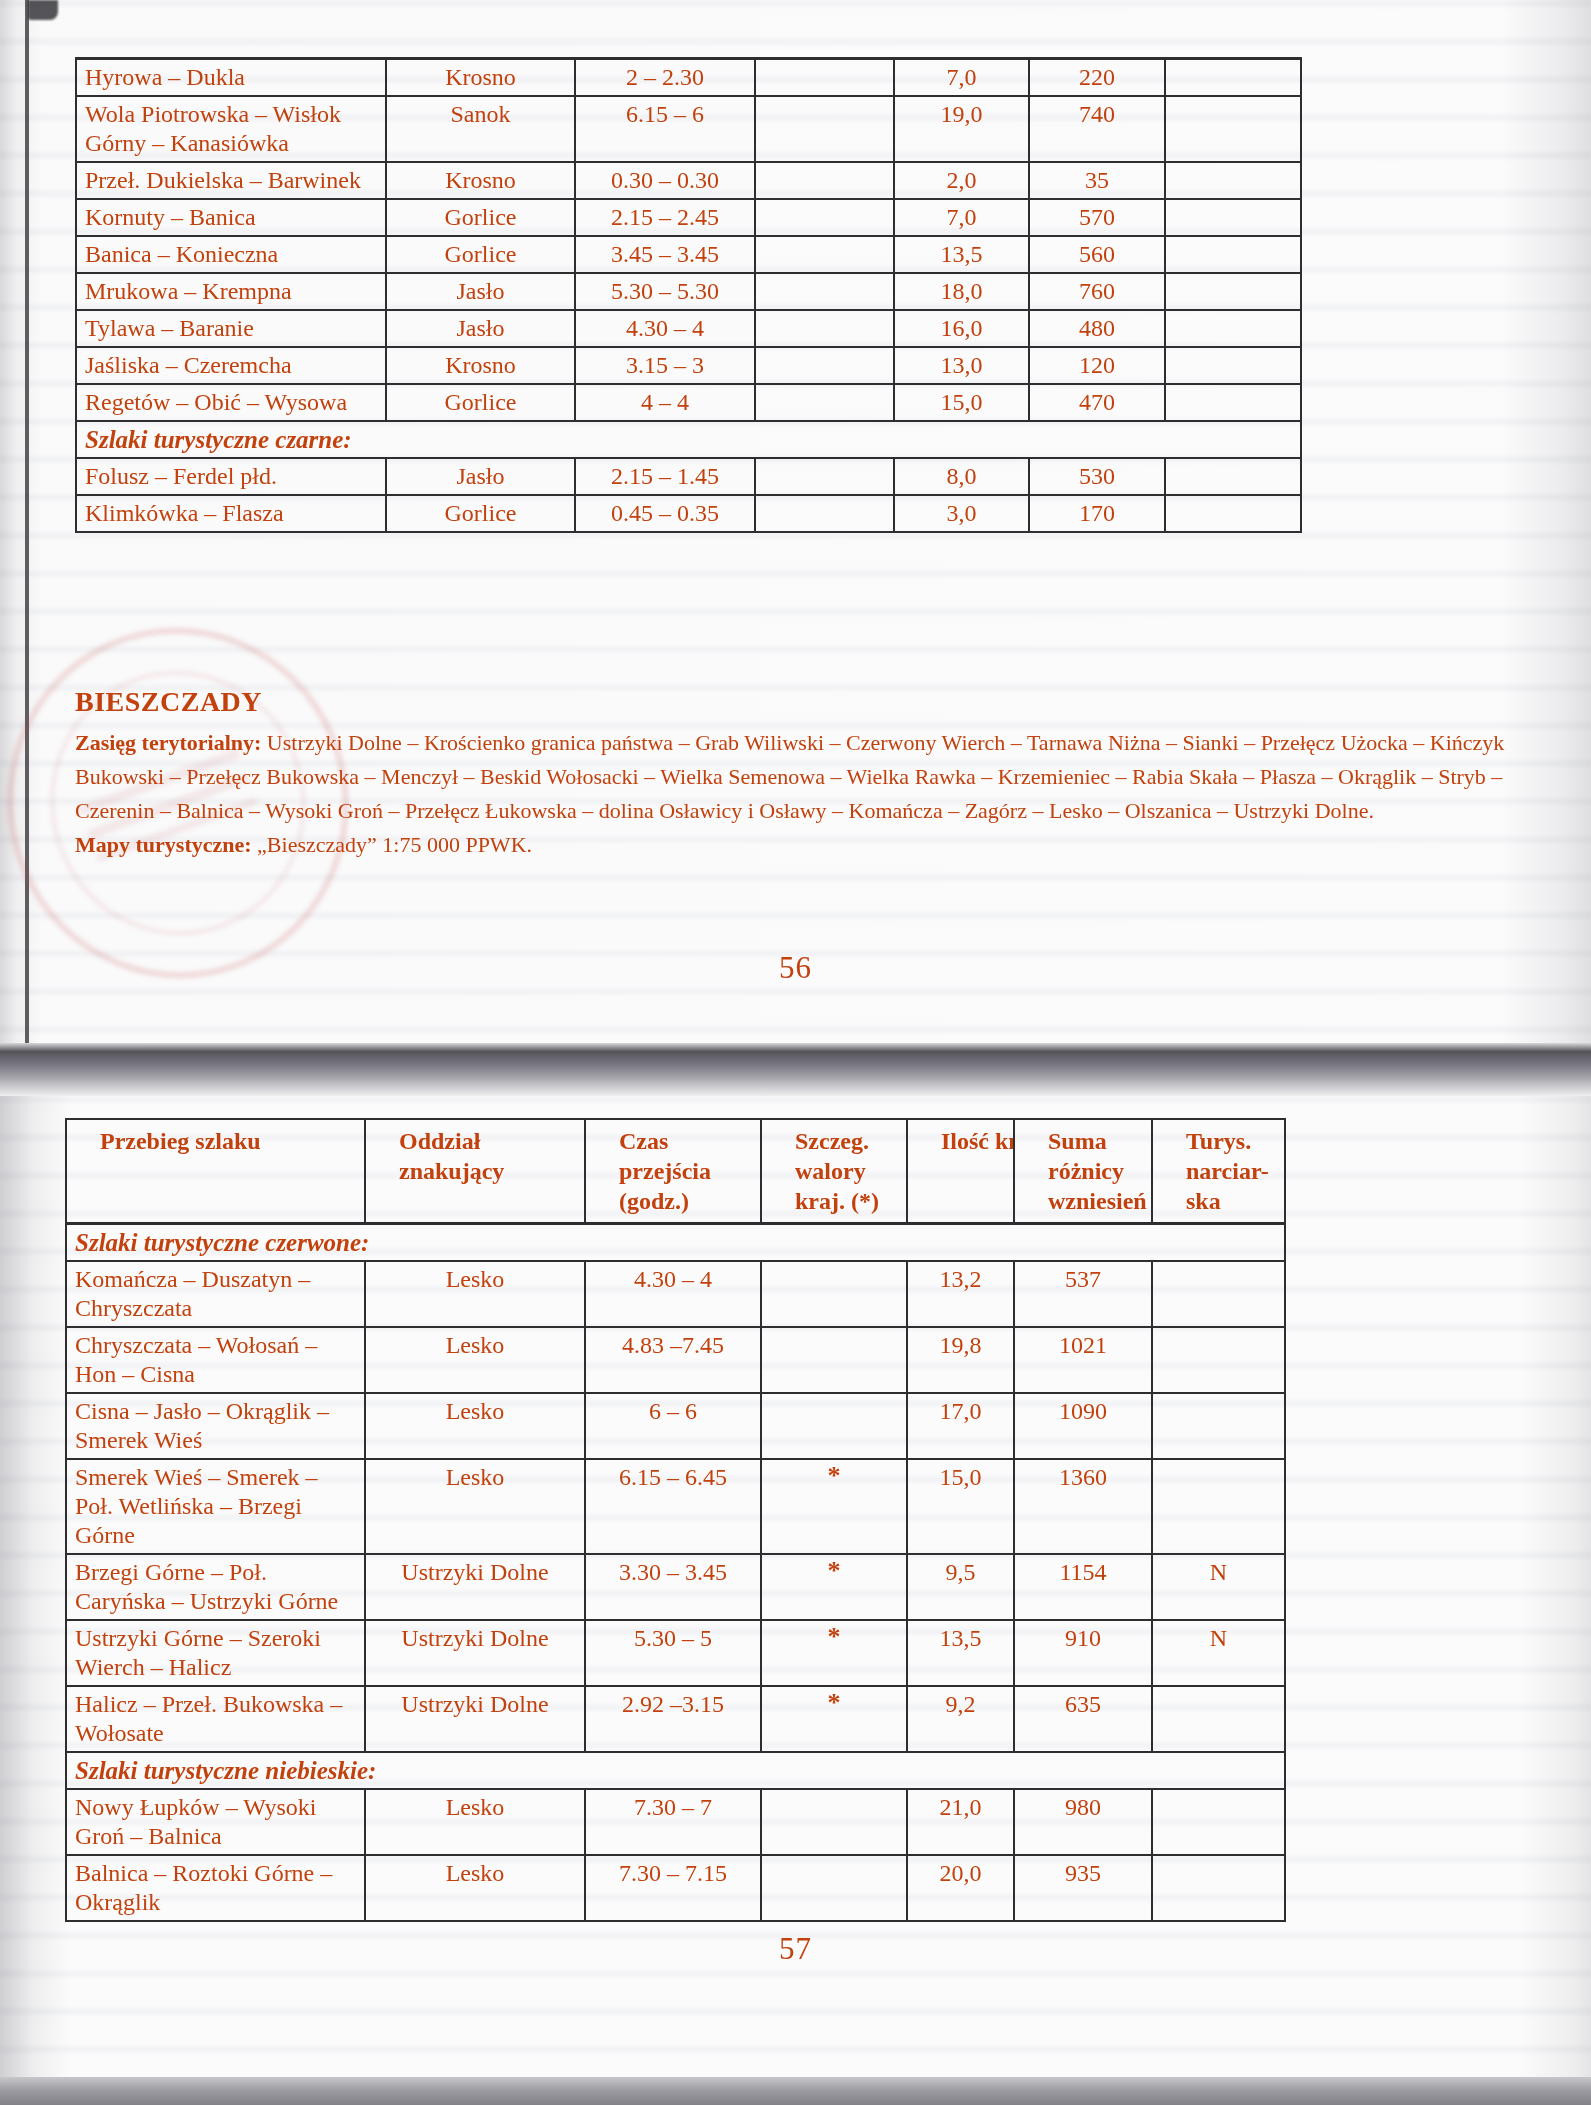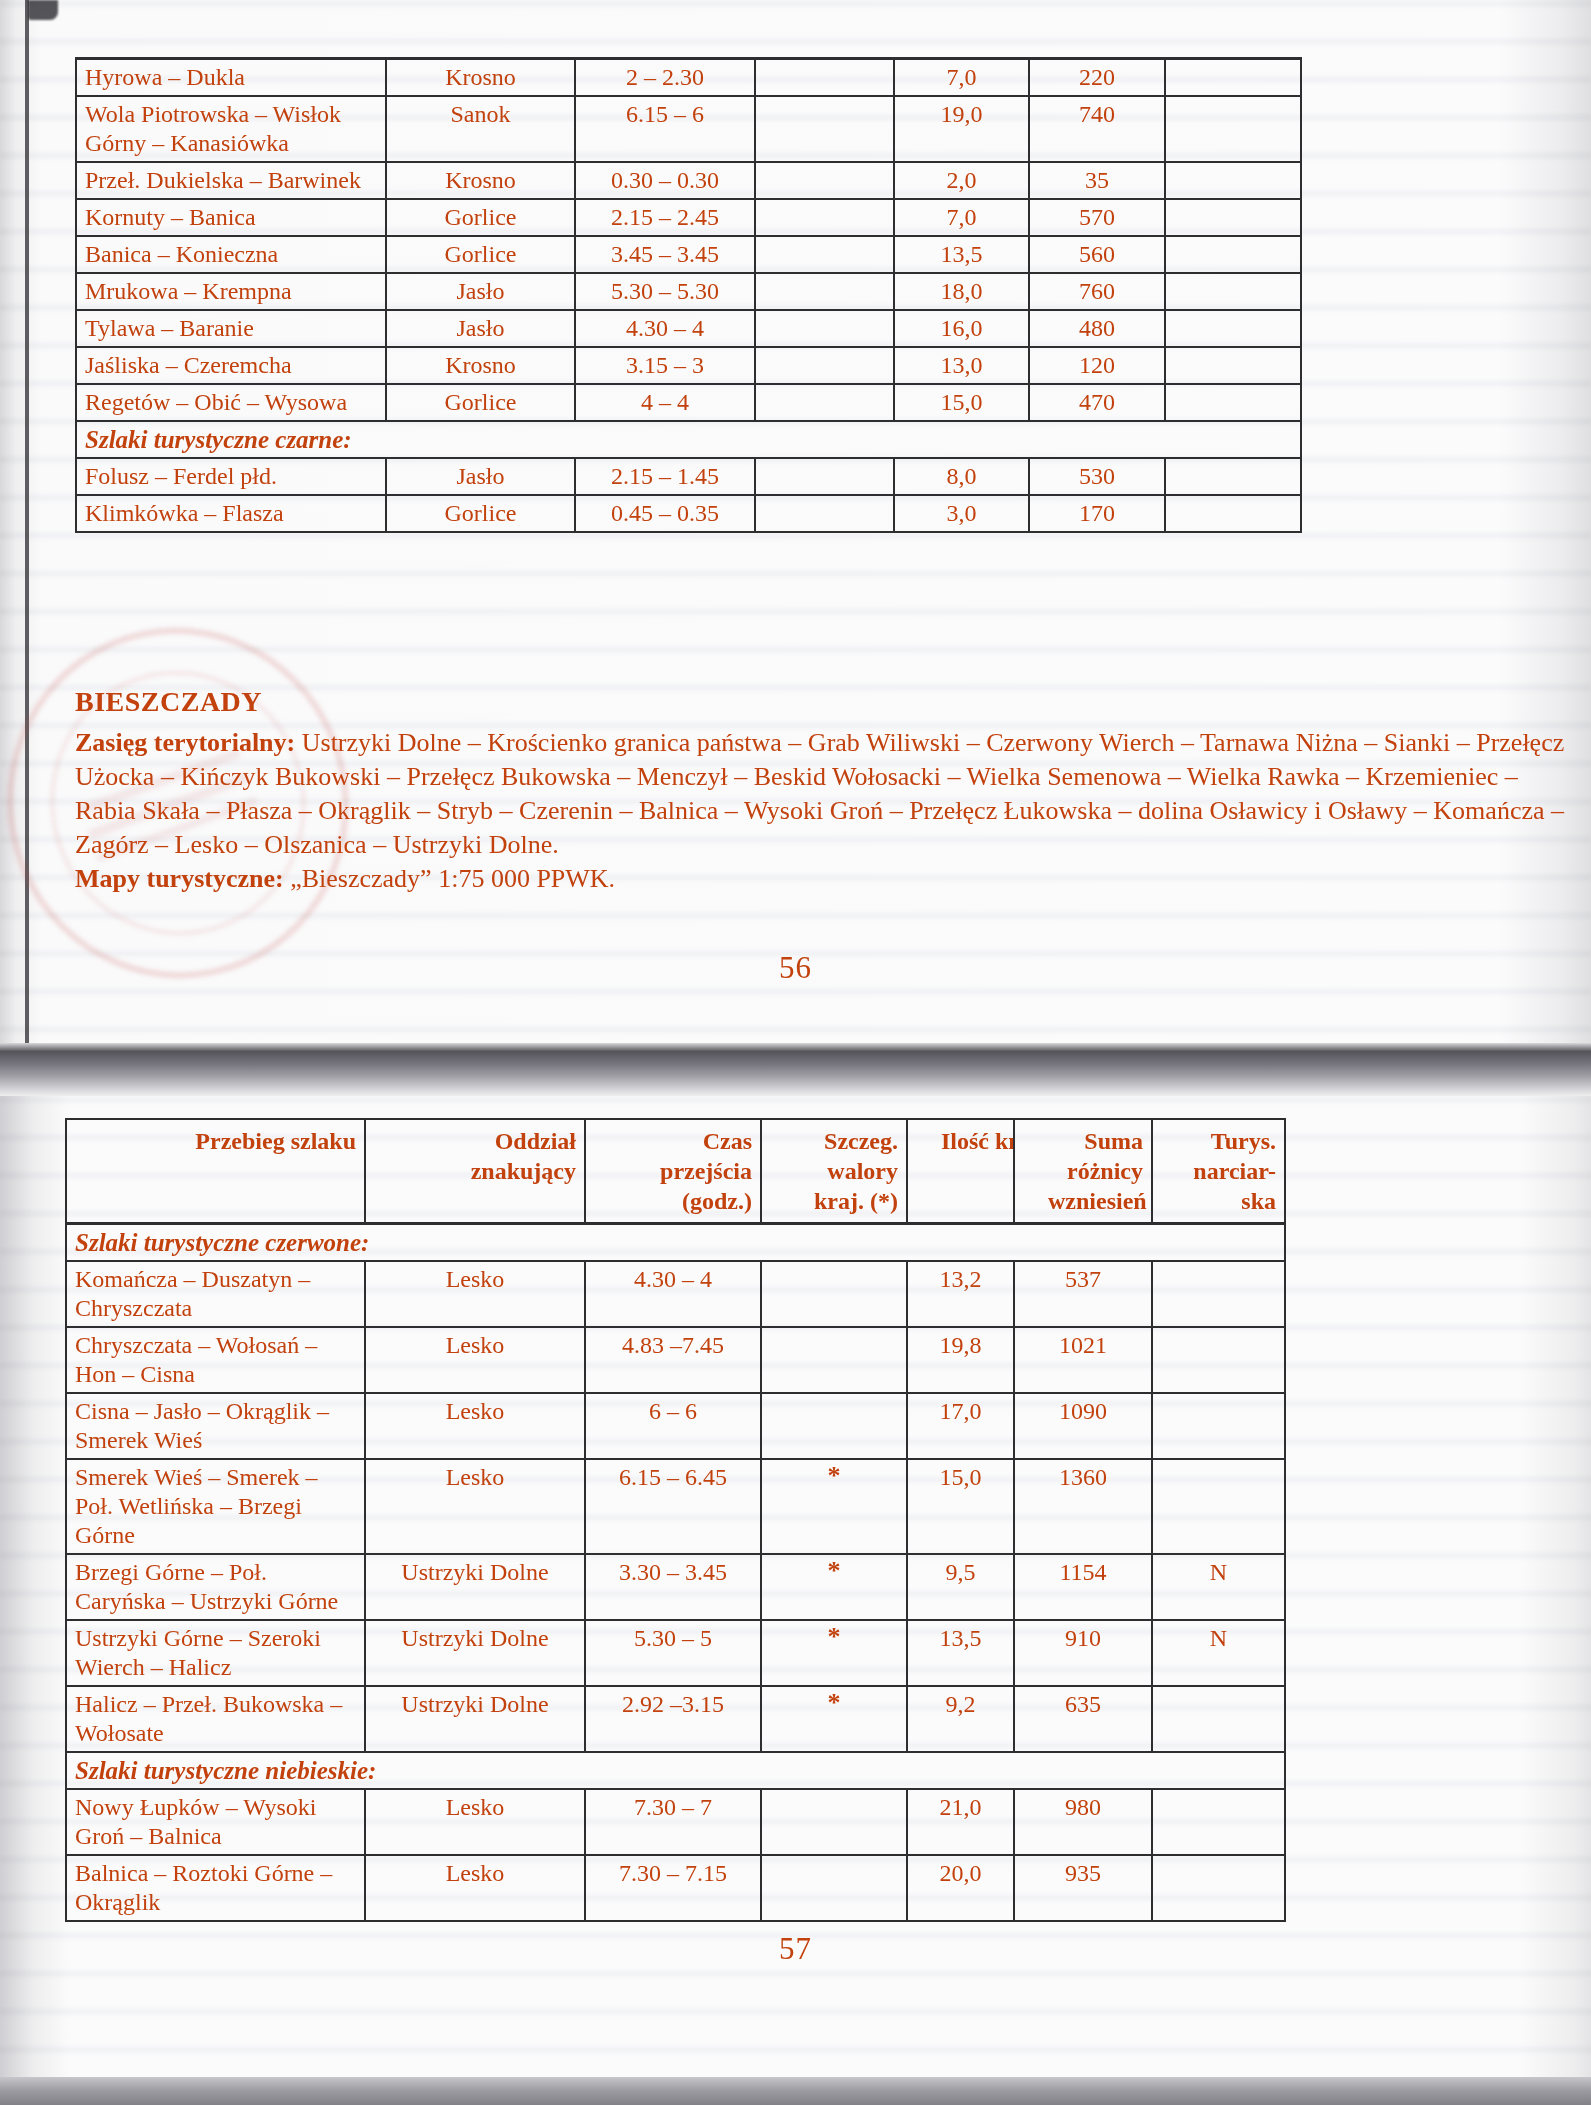--- a/index.html
+++ b/index.html
@@ -60,39 +60,39 @@
     font-size:24px; line-height:29px; background:transparent;
   }
   #table56{ left:75px; top:57px; width:1225px; }
   #table57{ left:65px; top:1118px; width:1219px; }
   table.trail td, table.trail th{
     border:2px solid #2e2e30; vertical-align:top; padding:3px 8px;
     overflow:hidden;
   }
   #table56{ border-top:3px solid #2e2e30; }
   table.trail thead th{
-    font-weight:bold; text-align:right; padding-top:6px; padding-bottom:6px;
+    font-weight:bold; text-align:left; padding-top:6px; padding-bottom:6px;
     border-bottom:3px solid #2e2e30; line-height:30px;padding-left:33px;
   }
   th.nowrap{ white-space:nowrap; padding-left:2px; padding-right:2px;margin-left:29px; }
   td.c-trail{ text-align:left; padding-right:30px; }
   td.c-unit, td.c-time, td.c-km, td.c-elev, td.c-attr, td.c-ski{ text-align:center; }
   td.c-attr{ font-weight:bold; font-size:26px; line-height:26px; }
   td.section{
     font-weight:bold; font-size:25px; padding:4px 6px; text-align:left;font-style:italic;
   }
   
   .bieszczady{
     position:absolute; left:75px; top:686px; width:1492px;
   }
   .bieszczady h2{
     margin:0 0 8px 0; font-size:28px; letter-spacing:.5px; font-weight:bold;
   }
   .bieszczady p{
-    margin:0; font-size:26px; line-height:34px;
+    margin:0; font-size:22px; line-height:34px;
   }
   .bieszczady .lbl{ font-weight:bold; }
   .pageno{
     position:absolute; left:0; width:1591px; text-align:center;
     font-size:31px; letter-spacing:1px;
   }
   .pageno.p56{ top:950px; }
   .pageno.p57{ top:1931px; }
 </style>
 </head>

